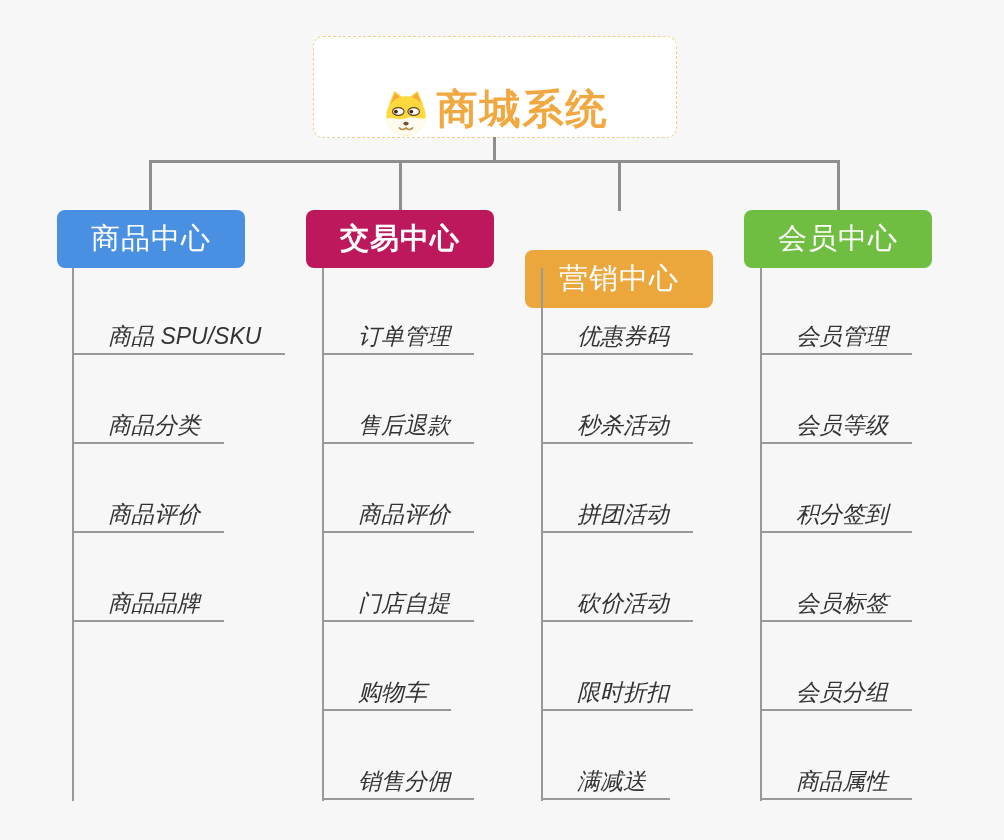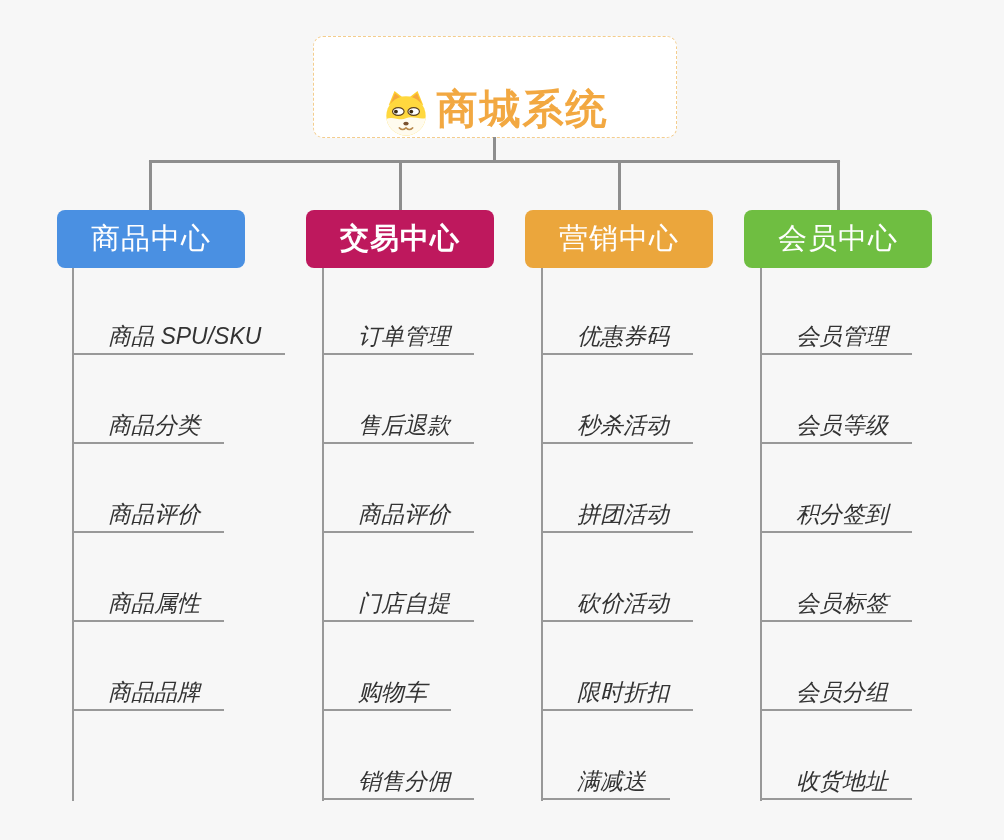--- a/index.html
+++ b/index.html
@@ -86,28 +86,27 @@
 
 <div class="line root-stem"></div>
 <div class="line trunk"></div>
 <div class="line drop d1"></div>
 <div class="line drop d2"></div>
 <div class="line drop d3"></div>
 <div class="line drop d4"></div>
 
 <div class="branch-box b1" style="background-color: rgb(74, 144, 226);">商品中心</div>
 <div class="branch-box b2" style="background-color: #be185d; font-weight: bold;">交易中心</div>
-<div class="branch-box b3" style="background-color: rgb(235, 166, 60);">营销中心</div>
+<div class="branch-box b3" style="background-color: rgb(235, 166, 60); margin-top: 40px;">营销中心</div>
 <div class="branch-box b4" style="background-color: rgb(111, 190, 65);">会员中心</div>
 
 <div class="col c1">
   <div class="child-item">商品 SPU/SKU</div>
   <div class="child-item">商品分类</div>
   <div class="child-item">商品评价</div>
-  <div class="child-item">商品属性</div>
   <div class="child-item">商品品牌</div>
 </div>
 
 <div class="col c2">
   <div class="child-item">订单管理</div>
   <div class="child-item">售后退款</div>
   <div class="child-item">商品评价</div>
   <div class="child-item">门店自提</div>
   <div class="child-item">购物车</div>
   <div class="child-item">销售分佣</div>
@@ -121,14 +120,14 @@
   <div class="child-item">限时折扣</div>
   <div class="child-item">满减送</div>
 </div>
 
 <div class="col c4">
   <div class="child-item">会员管理</div>
   <div class="child-item">会员等级</div>
   <div class="child-item">积分签到</div>
   <div class="child-item">会员标签</div>
   <div class="child-item">会员分组</div>
-  <div class="child-item">收货地址</div>
+  <div class="child-item">商品属性</div>
 </div>
 
 </body></html>

